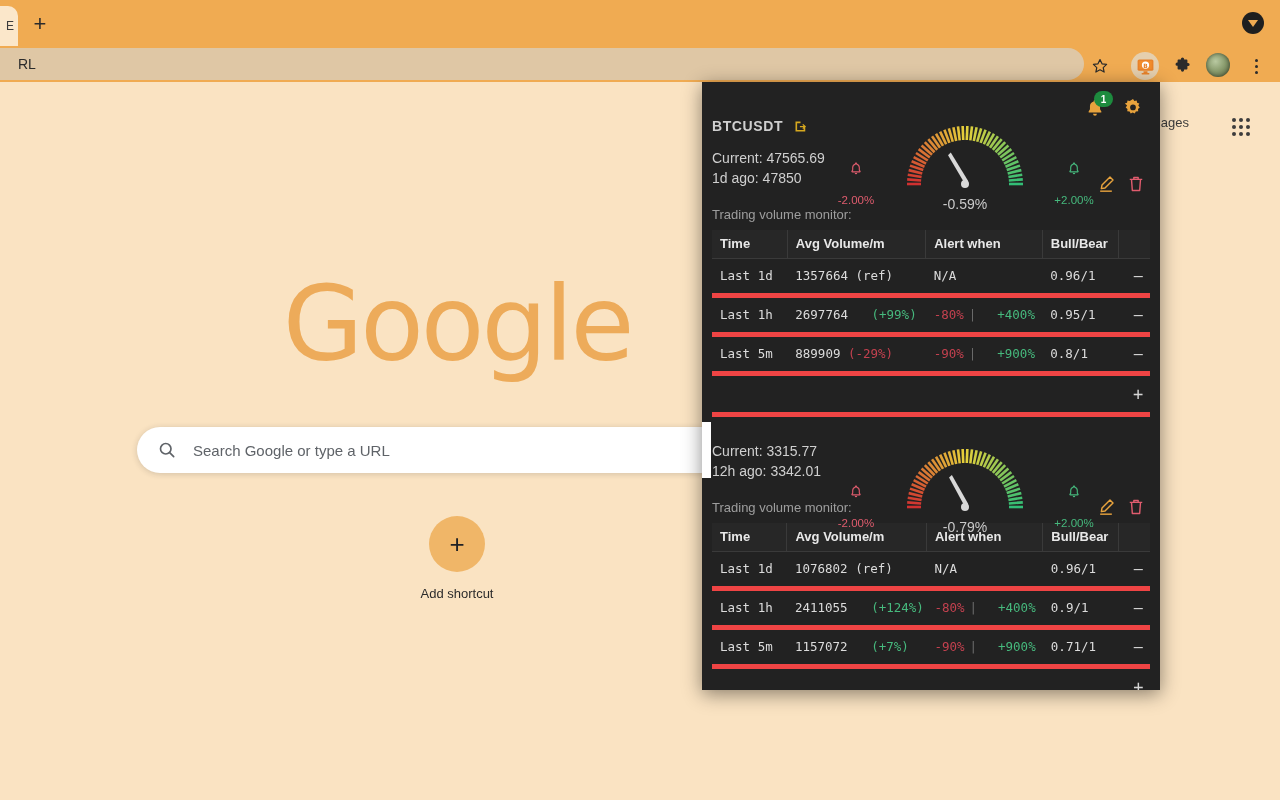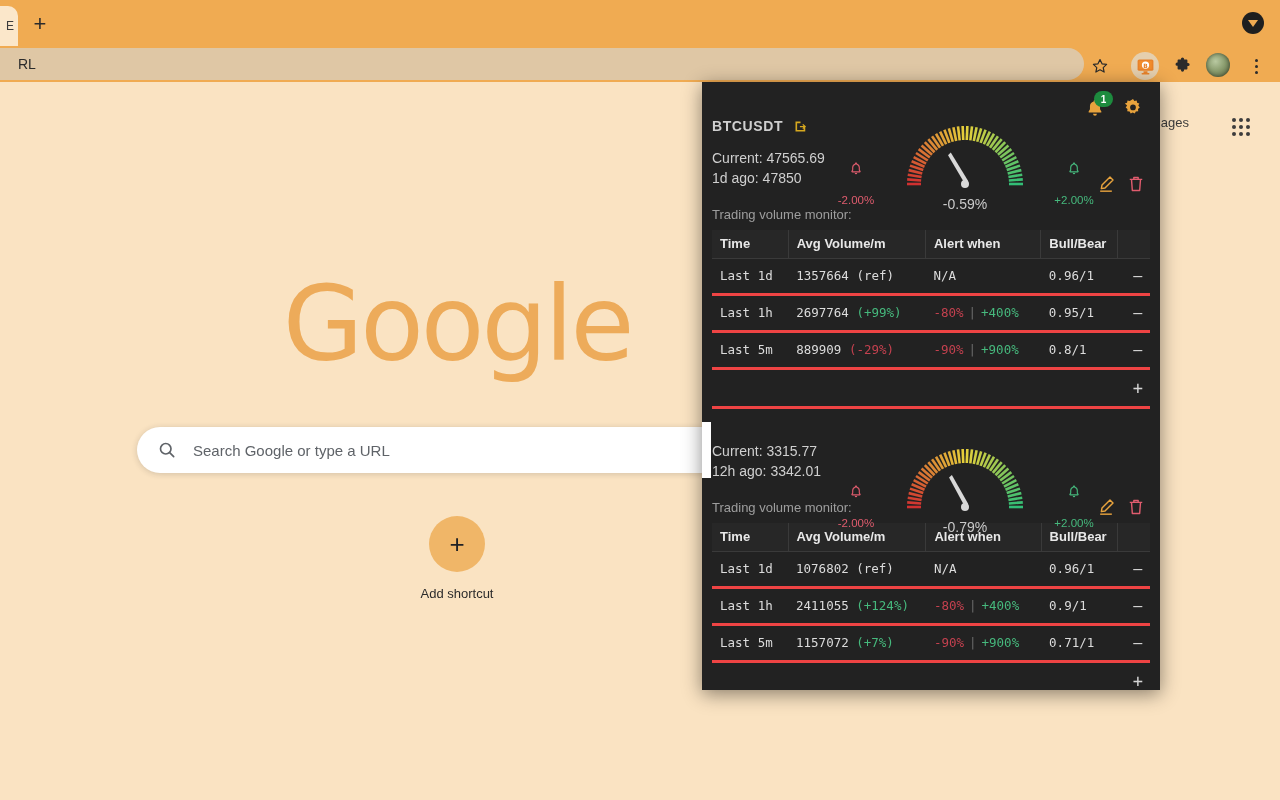--- a/index.html
+++ b/index.html
@@ -194,29 +194,29 @@
     text-align: left; font-size: 13px; font-weight: bold; color: #e8e8e8;
     padding: 6px 0 7px 8px; background: #272727;
     border-right: 1px solid #3a3a3a;
     border-bottom: 1px solid #3a3a3a;
   }
   table.volume-table th:last-child { border-right: none; }
   table.volume-table td {
     font-family: "DejaVu Sans Mono", monospace;
     font-size: 12.5px; color: #dcdcdc;
     padding: 8px 0 8px 8px;
-    border-bottom: 3px solid #ef4444;
+    border-bottom: 5px solid #ef4444;
     white-space: nowrap;
   }
   .col-time { width: 78px; }
   .col-vol  { width: 140px; }
   .col-alert{ width: 118px; }
   .col-ratio{ width: 78px; }
   .col-act  { width: 34px; text-align: center; }
-  .up   { color: #46b97d; }
+  .up   { color: #46b97d; margin-left: 16px; }
   .down { color: #c4414f; }
   .ratio{ color: #c4414f; }
   .sep  { color: #6a6a6a; padding: 0 5px; }
   .row-remove { color: #d6d6d6; cursor: pointer; font-size: 15px; }
   .add-row td { border-bottom: 1px solid #343434; }
   .row-add { color: #d6d6d6; cursor: pointer; font-size: 17px; }
 </style>
 </head>
 <body>
 

